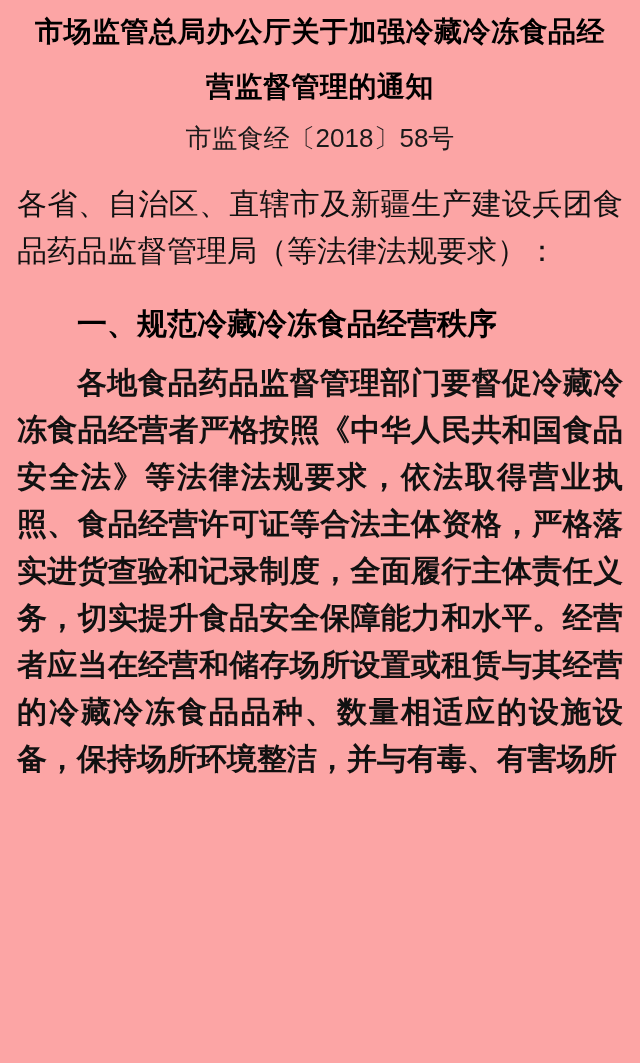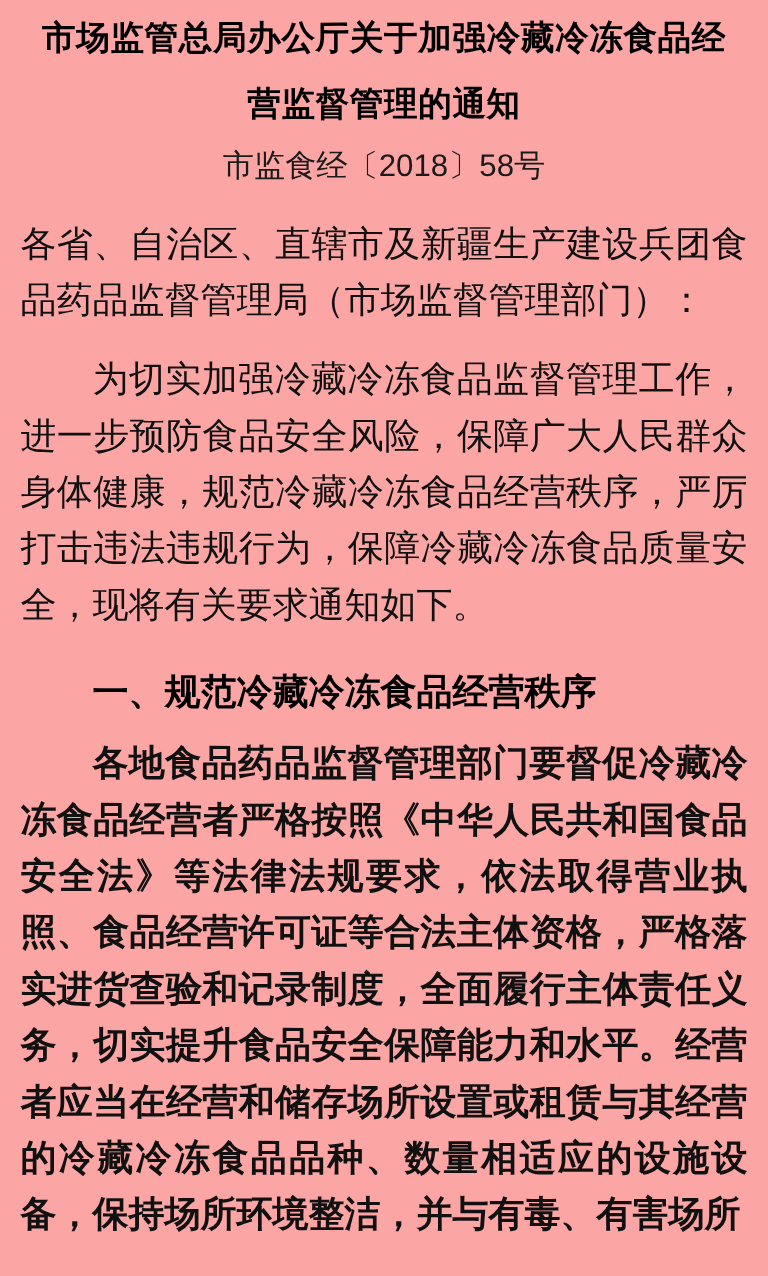--- a/index.html
+++ b/index.html
@@ -55,21 +55,20 @@
   </style>
 </head>
 <body>
 
 <div class="page">
 
   <h1 class="doc-title">市场监管总局办公厅关于加强冷藏冷冻食品经营监督管理的通知</h1>
 
   <div class="doc-number">市监食经〔2018〕58号</div>
 
-  <p class="body-text">各省、自治区、直辖市及新疆生产建设兵团食品药品监督管理局（市场监督管理部门）：</p>
+  <p class="body-text">各省、自治区、直辖市及新疆生产建设兵团食品药品监督管理局（等法律法规要求）：</p>
 
-  <p class="body-text indent">为切实加强冷藏冷冻食品监督管理工作，进一步预防食品安全风险，保障广大人民群众身体健康，规范冷藏冷冻食品经营秩序，严厉打击违法违规行为，保障冷藏冷冻食品质量安全，现将有关要求通知如下。</p>
 
   <h2 class="section-heading">一、规范冷藏冷冻食品经营秩序</h2>
 
   <p class="body-text indent section-body">各地食品药品监督管理部门要督促冷藏冷冻食品经营者严格按照《中华人民共和国食品安全法》等法律法规要求，依法取得营业执照、食品经营许可证等合法主体资格，严格落实进货查验和记录制度，全面履行主体责任义务，切实提升食品安全保障能力和水平。经营者应当在经营和储存场所设置或租赁与其经营的冷藏冷冻食品品种、数量相适应的设施设备，保持场所环境整洁，并与有毒、有害场所</p>
 
 </div>
 
 </body></html>

